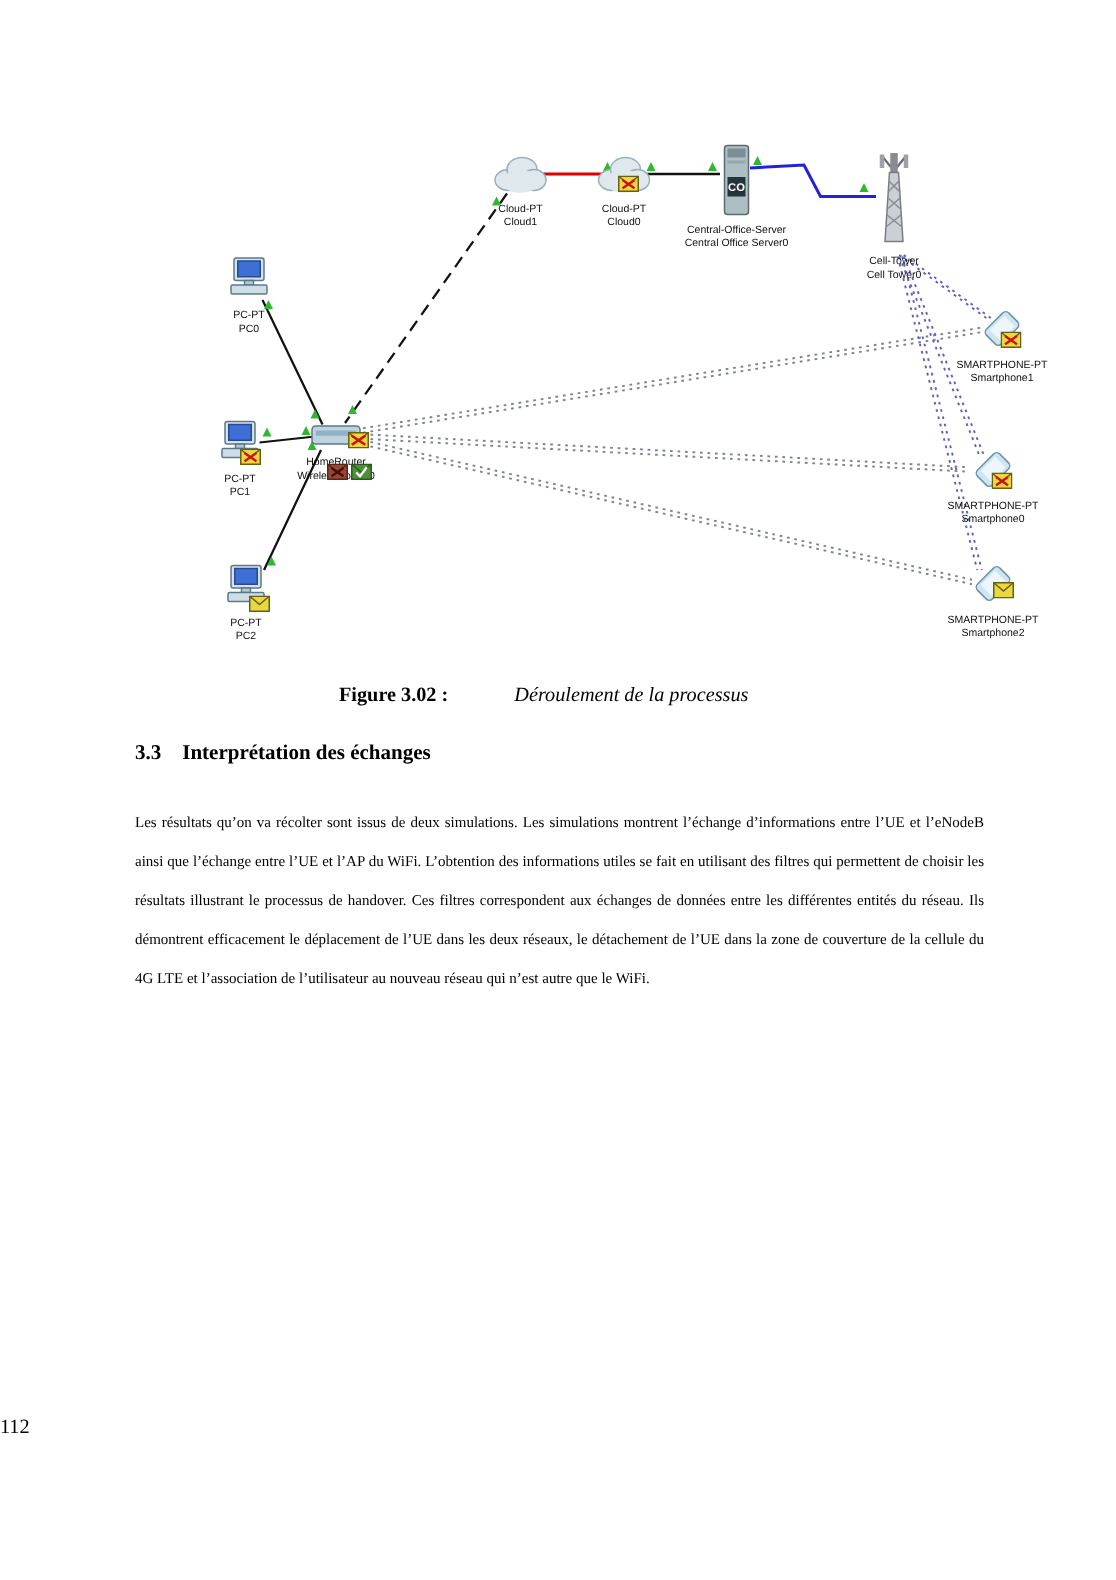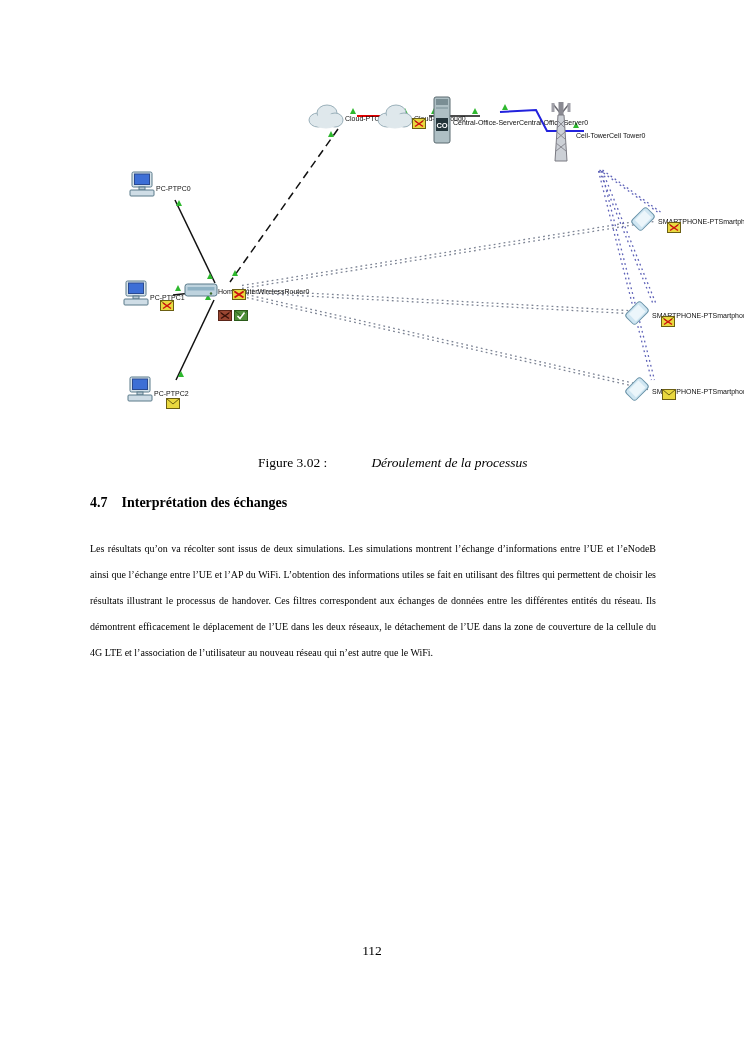--- a/index.html
+++ b/index.html
@@ -3,33 +3,33 @@
 <meta charset="utf-8">
 <style>
   * { margin:0; padding:0; box-sizing:border-box; }
   html,body { background:#ffffff; }
   body { width:744px; height:1053px; position:relative; font-family:"Liberation Serif", serif; color:#000; }
   .page { position:relative; width:744px; height:1053px; background:#fff; overflow:hidden; }
 
   
   .diagram { position:absolute; left:0; top:0; width:744px; height:450px; }
   .links-svg { position:absolute; left:0; top:0; z-index:0; }
-  .device { position:absolute; z-index:2; display:flex; flex-direction:row; align-items:center; }
+  .device { position:absolute; z-index:2; display:flex; flex-direction:column; align-items:center; }
   .device .icon { position:relative; display:block; }
   .device-label { font-family:"Liberation Sans", sans-serif; font-size:7px; line-height:9px; color:#101010; text-align:center; white-space:nowrap; }
   .envelope { position:absolute; z-index:3; display:block; width:14px; height:11px; }
 
   
   .caption { position:absolute; top:455px; left:226px; font-size:13.5px; white-space:nowrap; }
-  .caption .cap-label { font-weight:normal;margin-left:32px; }
+  .caption .cap-label { font-weight:bold; }
   .caption .cap-text { font-style:italic; margin-left:44px; }
   .heading { position:absolute; top:495px; left:90px; font-size:14px; font-weight:bold; }
   .heading .sec-num { display:inline-block; margin-right:14px; }
   .para { position:absolute; top:536px; left:90px; width:566px; font-size:10px; line-height:26px; text-align:justify; }
-  .pagenum { position:absolute; top:943px; left:0; width:744px; text-align:center; font-size:13.5px; }
+  .pagenum { position:absolute; top:943px; left:0; width:744px; text-align:left; font-size:13.5px; }
 </style>
 </head>
 <body>
 
 <div class="page">
 
   <div class="diagram">
 
     <svg class="links-svg" width="744" height="450">
 
@@ -283,20 +283,20 @@
       <div class="device-label">Smartphone2</div>
     </div>
 
   </div>
 
   <div class="caption">
     <span class="cap-label">Figure 3.02 :</span><span class="cap-text">Déroulement de la processus</span>
   </div>
 
   <div class="heading">
-    <span class="sec-num">4.7</span><span>Interprétation des échanges</span>
+    <span class="sec-num">3.3</span><span>Interprétation des échanges</span>
   </div>
 
   <div class="para">Les résultats qu’on va récolter sont issus de deux simulations. Les simulations montrent l’échange d’informations entre l’UE et l’eNodeB ainsi que l’échange entre l’UE et l’AP du WiFi. L’obtention des informations utiles se fait en utilisant des filtres qui permettent de choisir les résultats illustrant le processus de handover. Ces filtres correspondent aux échanges de données entre les différentes entités du réseau. Ils démontrent efficacement le déplacement de l’UE dans les deux réseaux, le détachement de l’UE dans la zone de couverture de la cellule du 4G LTE et l’association de l’utilisateur  au nouveau réseau qui n’est autre que le WiFi.</div>
 
   <div class="pagenum">112</div>
 
 </div>
 
 </body></html>

